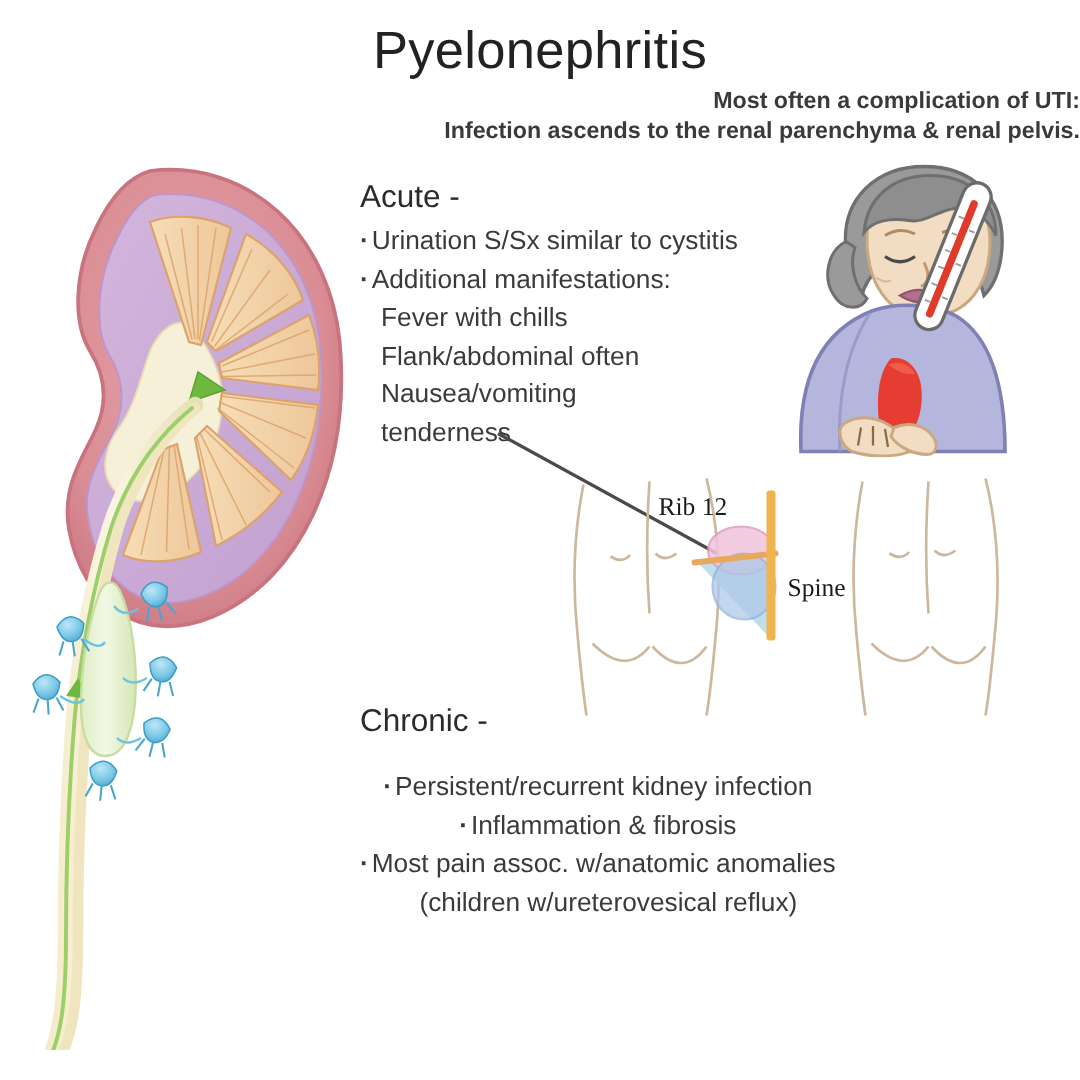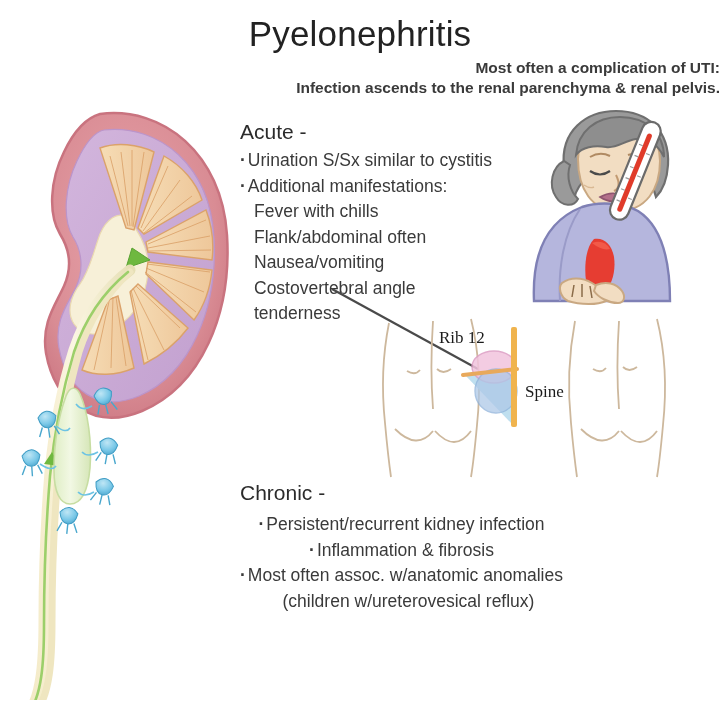--- a/index.html
+++ b/index.html
@@ -65,21 +65,21 @@
     content: "·";
     margin-right: 2px;
     font-weight: 700;
   }
   .bullet-list .bl.ind {
     padding-left: 14px;
   }
 
   #acute-head { left: 240px; top: 120px; }
   #acute-list { left: 240px; top: 148px; }
-  #chronic-head { left: 240px; top: 481px; }
+  #chronic-head { left: 240px; top: 469px; }
   #chronic-list { left: 240px; top: 512px; text-align: center; }
 
   
   .art {
     position: absolute;
   }
   #kidney-art { left: 8px; top: 100px; }
   #woman-art { left: 520px; top: 105px; }
   #back-art { left: 375px; top: 305px; }
   #leader-art { left: 330px; top: 285px; }
@@ -229,21 +229,20 @@
     </svg>
   </div>
 
   <div class="section-head" id="acute-head">Acute -</div>
   <div class="bullet-list" id="acute-list">
     <span class="bl b">Urination S/Sx similar to cystitis</span>
     <span class="bl b">Additional manifestations:</span>
     <span class="bl ind">Fever with chills</span>
     <span class="bl ind">Flank/abdominal often</span>
     <span class="bl ind">Nausea/vomiting</span>
-    <span class="bl ind">Costovertebral angle</span>
     <span class="bl ind">tenderness</span>
   </div>
 
   <div class="art" id="woman-art">
     <svg width="190" height="200" viewBox="0 0 190 200">
 
       <path d="M44 62 C40 26 66 6 96 6 C128 6 150 26 148 60
                C147 76 142 86 136 92 C132 74 120 66 96 66
                C72 66 58 76 54 94 C48 86 45 76 44 62 Z" fill="#9a9a9a" stroke="#6f6f6f" stroke-width="2.2"></path>
 
@@ -351,17 +350,17 @@
 
       <text class="serif-label" x="64" y="38">Rib 12</text>
       <text class="serif-label" x="150" y="92">Spine</text>
     </svg>
   </div>
 
   <div class="section-head" id="chronic-head">Chronic -</div>
   <div class="bullet-list" id="chronic-list">
     <span class="bl b">Persistent/recurrent kidney infection</span>
     <span class="bl b">Inflammation &amp; fibrosis</span>
-    <span class="bl b">Most often assoc. w/anatomic anomalies</span>
+    <span class="bl b">Most pain assoc. w/anatomic anomalies</span>
     <span class="bl ind">(children w/ureterovesical reflux)</span>
   </div>
 
 </div>
 
 </body></html>

